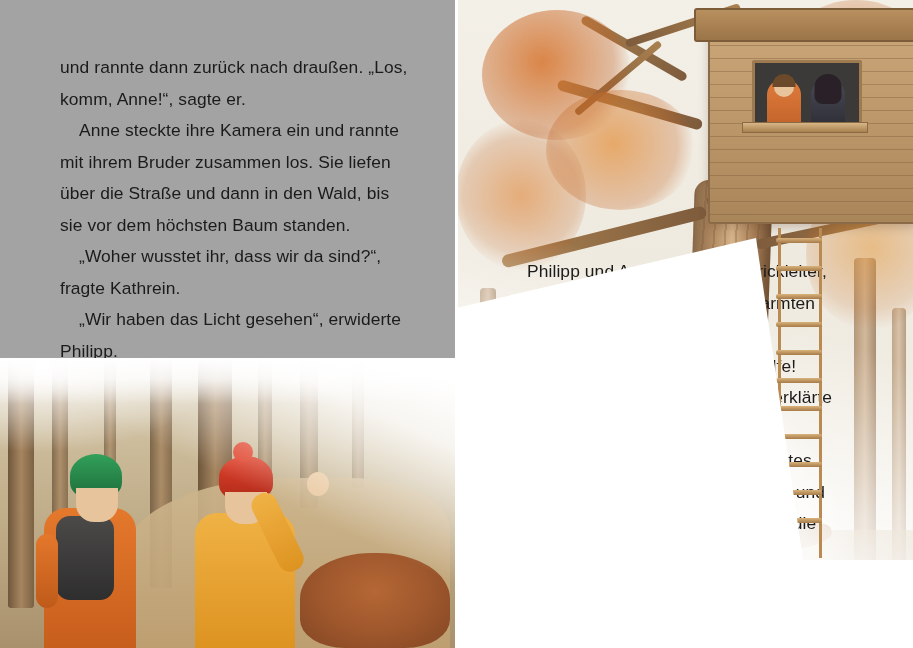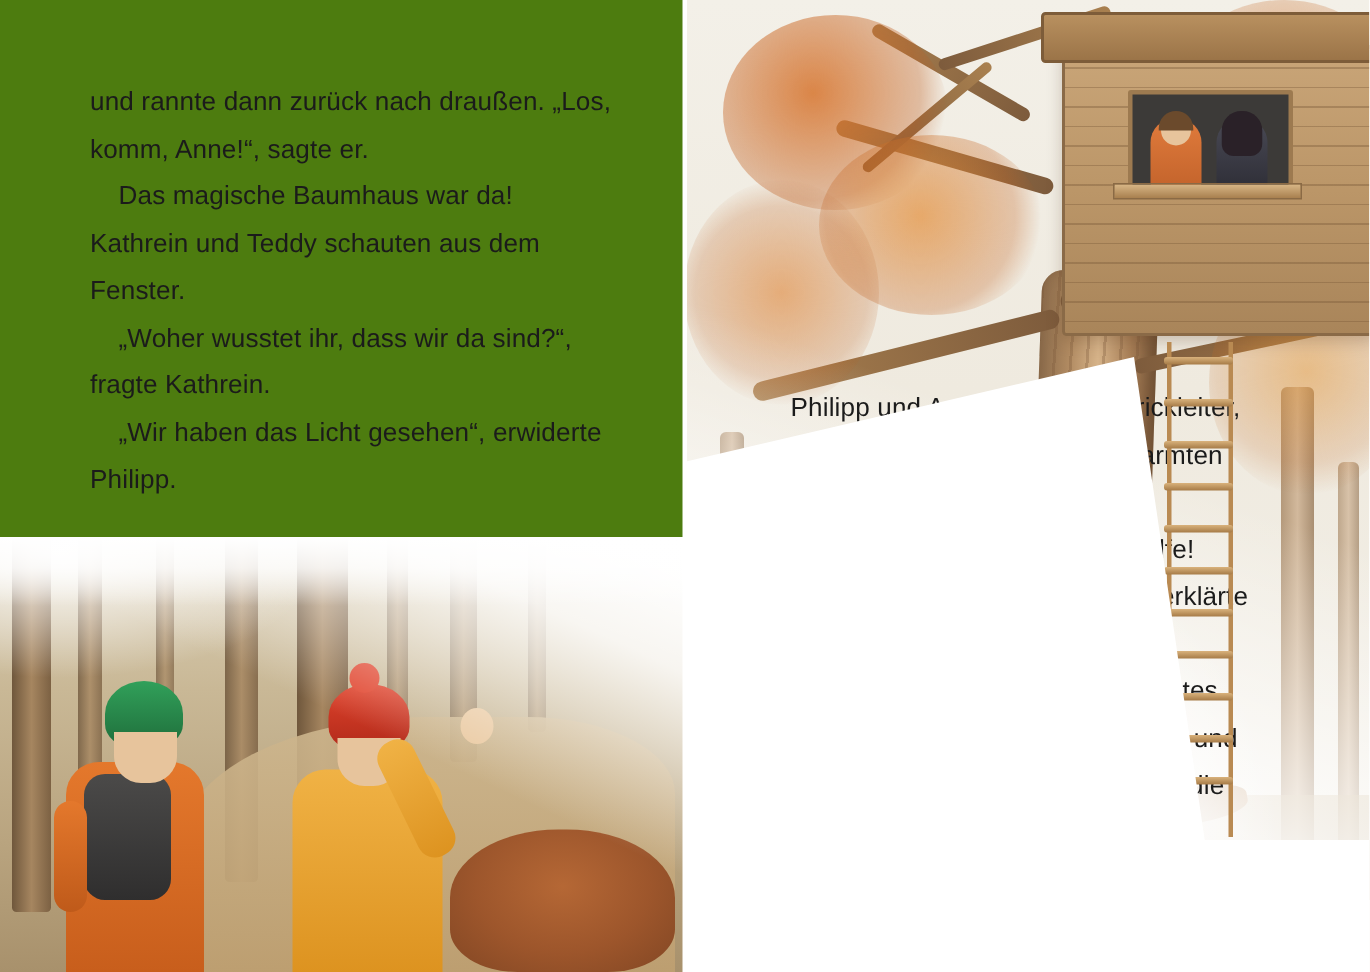--- a/index.html
+++ b/index.html
@@ -20,21 +20,21 @@
     background: #ffffff;
     display: flex;
   }
   .page {
     position: relative;
     height: 648px;
     overflow: hidden;
   }
   .page-left {
     width: 456px;
-    background: #4d7c0f;
+    background: #a3a3a3;
   }
   .page-right {
     width: 457px;
     background: #ffffff;
   }
 
   
   .text-block {
     position: absolute;
     font-size: 17.4px;
@@ -397,21 +397,21 @@
         <div class="cap" style="left:44px;bottom:148px;width:54px;height:44px;background:linear-gradient(180deg,#e0432c,#b12a1a);"></div>
         <div class="pompom" style="left:58px;bottom:186px;background:#e0432c;"></div>
         <div style="position:absolute;left:50px;bottom:124px;width:42px;height:32px;border-radius:0 0 18px 18px;background:#e7c49c;"></div>
         <div class="arm" style="left:108px;bottom:78px;width:26px;height:84px;background:linear-gradient(180deg,#f0b245,#dd9320);transform:rotate(-26deg);transform-origin:50% 100%;"></div>
         <div class="hand" style="left:132px;bottom:152px;"></div>
       </div>
     </div>
 
     <div class="text-block text-left">
       <p class="para">und rannte dann zurück nach draußen. „Los, komm, Anne!“, sagte er.</p>
-      <p class="para indent">Das magische Baumhaus war da! Kathrein und Teddy schauten aus dem Fenster.</p>
+      <p class="para indent">Anne steckte ihre Kamera ein und rannte mit ihrem Bruder zusammen los. Sie liefen über die Straße und dann in den Wald, bis sie vor dem höchsten Baum standen.</p>
       <p class="para indent">„Woher wusstet ihr, dass wir da sind?“, fragte Kathrein.</p>
       <p class="para indent">„Wir haben das Licht gesehen“, erwiderte Philipp.</p>
     </div>
   </div>
 
   <div class="gutter"></div>
 
   <div class="page page-right">
 
     <div class="illus-right">

